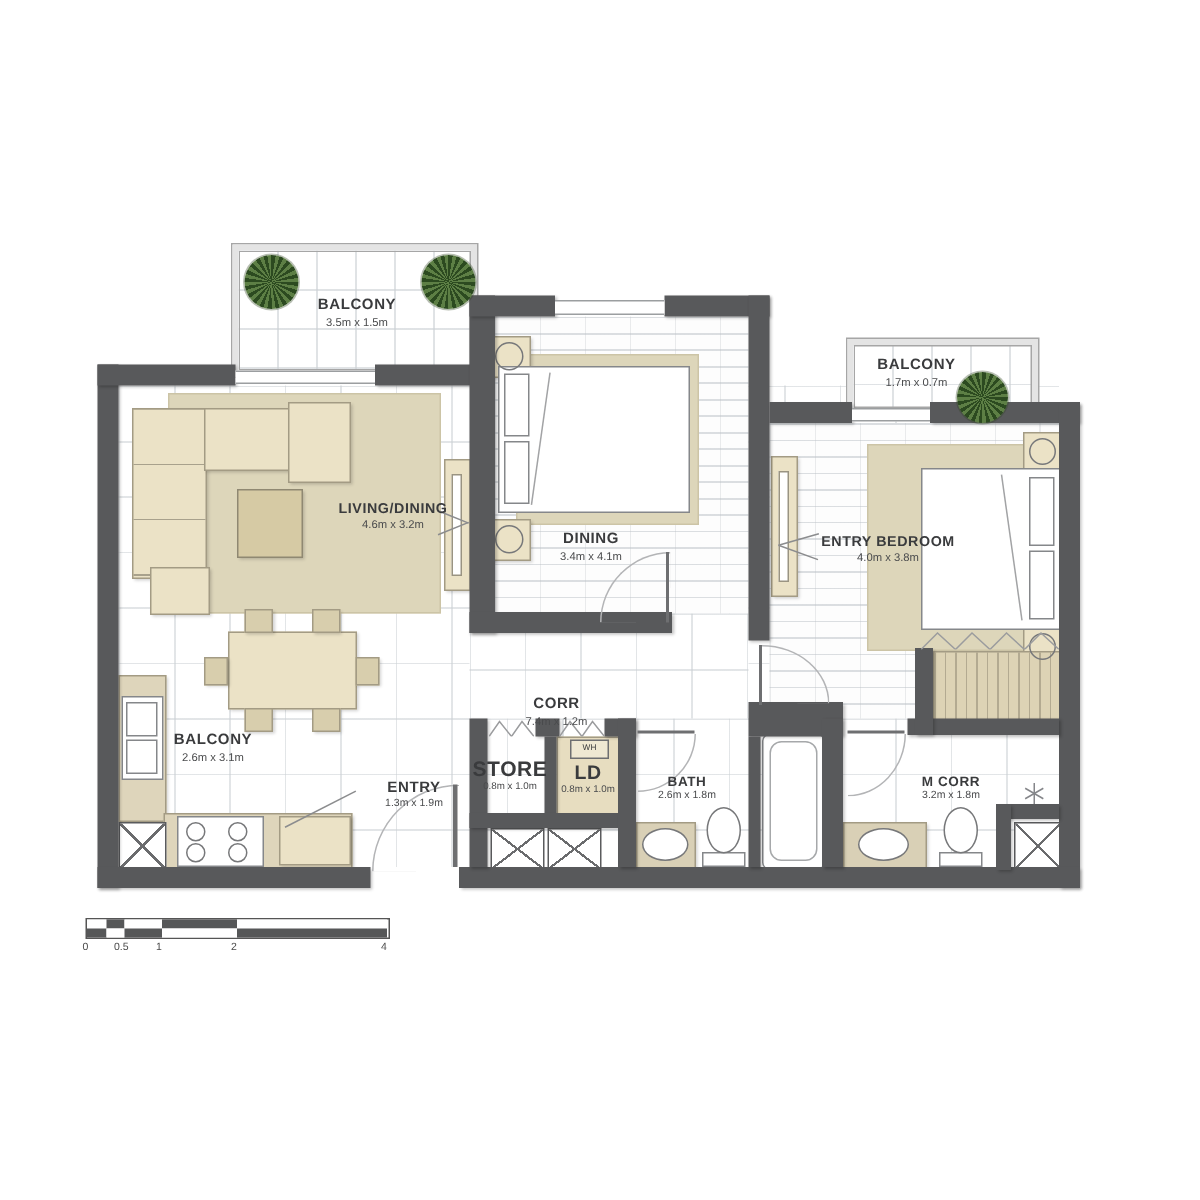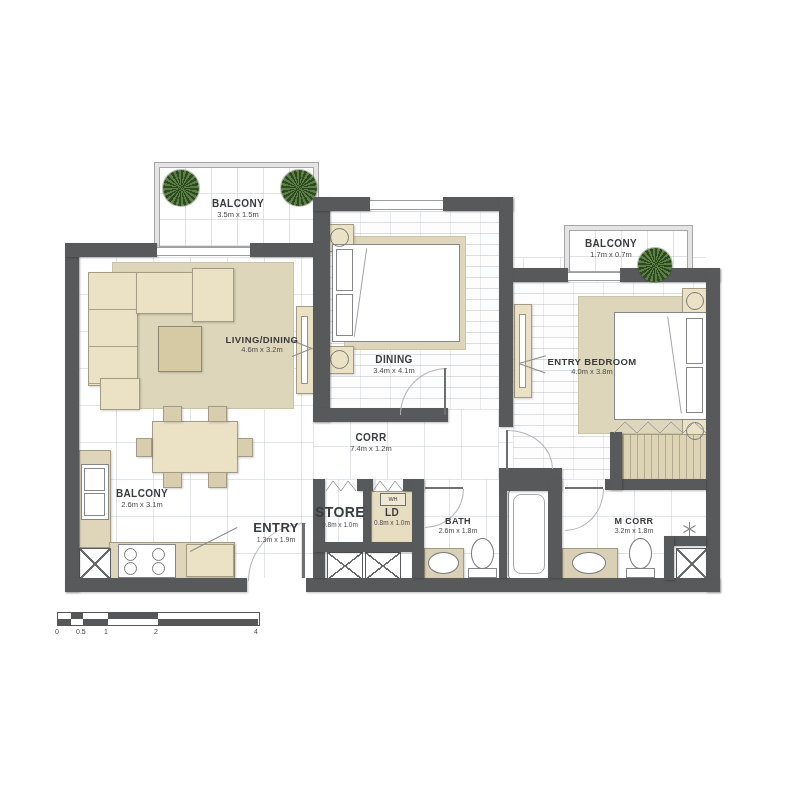--- a/index.html
+++ b/index.html
@@ -214,38 +214,38 @@
   <div class="rlabel" style="left:360px;top:354px;width:68px">
     <div class="rname">DINING</div>
     <div class="rdims">3.4m x 4.1m</div>
   </div>
   <div class="rlabel" style="left:546px;top:356px;width:92px">
     <div class="rname" style="font-size:9.5px">ENTRY BEDROOM</div>
     <div class="rdims">4.0m x 3.8m</div>
   </div>
   <div class="line" style="left:519px;top:363px;width:28px;transform:rotate(-16deg)"></div>
   <div class="line" style="left:519px;top:363px;width:28px;transform:rotate(20deg)"></div>
-  <div class="rlabel" style="left:339px;top:432px;width:64px">
+  <div class="rlabel" style="left:339px;top:464px;width:64px">
     <div class="rname">CORR</div>
     <div class="rdims">7.4m x 1.2m</div>
   </div>
   <div class="rlabel" style="left:106px;top:488px;width:72px">
     <div class="rname">BALCONY</div>
     <div class="rdims">2.6m x 3.1m</div>
   </div>
   <div class="rlabel" style="left:245px;top:520px;width:62px">
-    <div class="rname" style="font-size:13px">ENTRY</div>
+    <div class="rname" style="font-size:10px">ENTRY</div>
     <div class="rdims" style="font-size:7px">1.3m x 1.9m</div>
   </div>
   <div class="rlabel" style="left:314px;top:504px;width:52px">
     <div class="rname" style="font-size:14px">STORE</div>
     <div class="rdims" style="font-size:6.5px">0.8m x 1.0m</div>
   </div>
   <div class="rlabel" style="left:370px;top:507px;width:44px">
-    <div class="rname" style="font-size:10px">LD</div>
+    <div class="rname" style="font-size:13px">LD</div>
     <div class="rdims" style="font-size:6.5px">0.8m x 1.0m</div>
   </div>
   <div class="rlabel" style="left:430px;top:516px;width:56px">
     <div class="rname" style="font-size:9px">BATH</div>
     <div class="rdims" style="font-size:7px">2.6m x 1.8m</div>
   </div>
   <div class="rlabel" style="left:604px;top:516px;width:60px">
     <div class="rname" style="font-size:9px">M CORR</div>
     <div class="rdims" style="font-size:7px">3.2m x 1.8m</div>
   </div>

